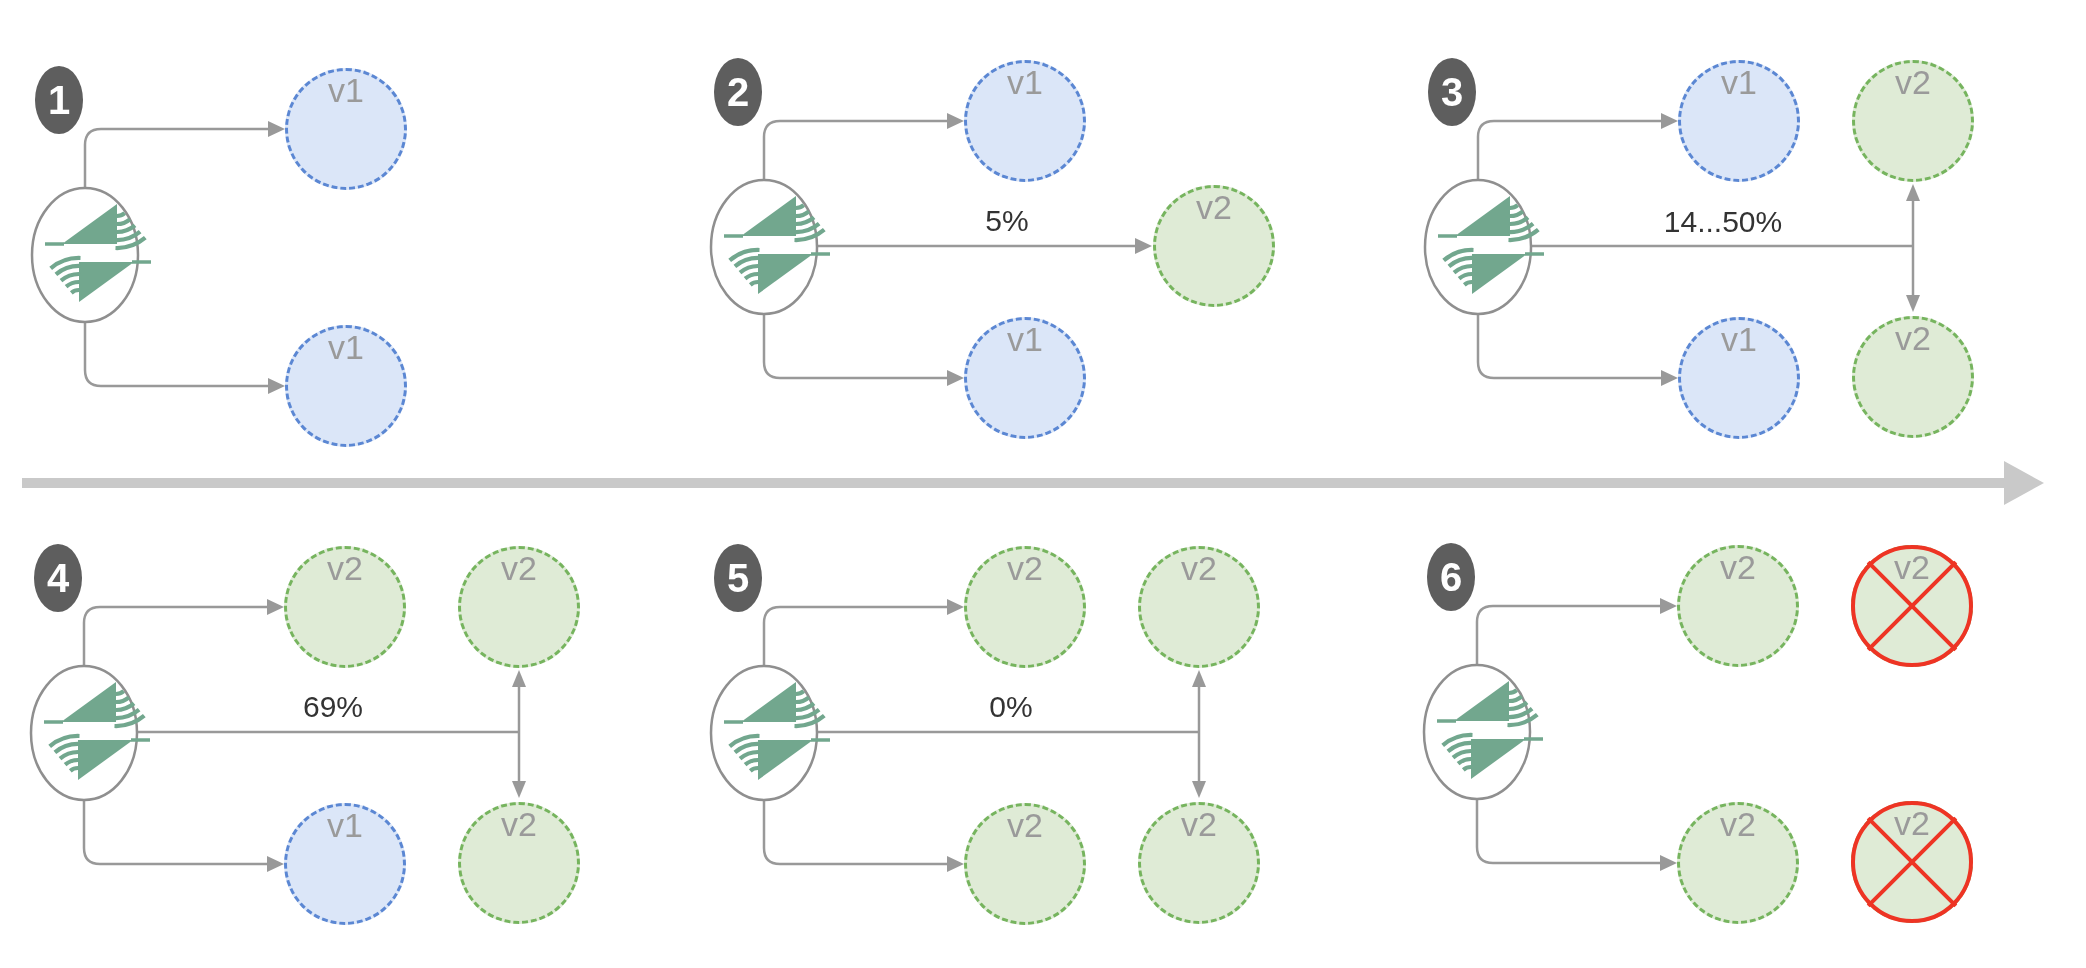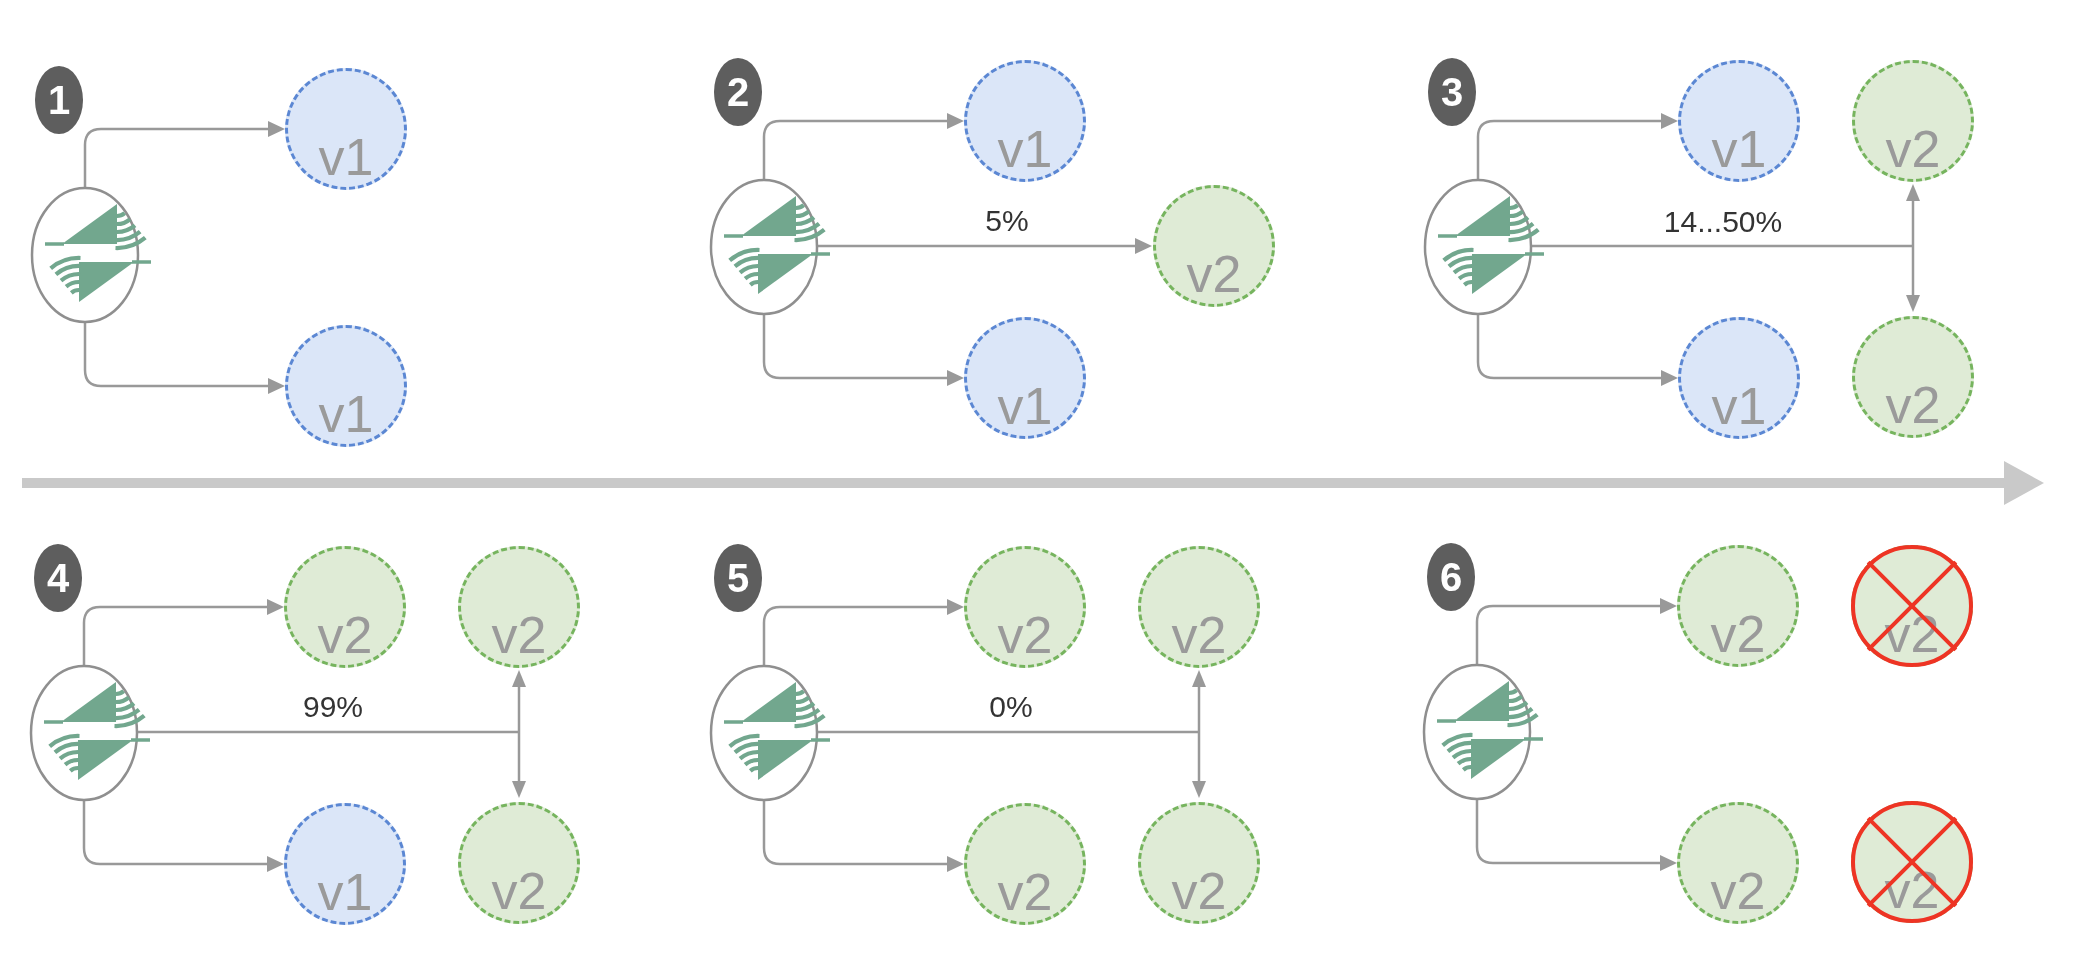--- a/index.html
+++ b/index.html
@@ -11,22 +11,22 @@
   .ah{fill:var(--arrow,#999);stroke:none;}
   .router-ellipse{fill:#fff;stroke:var(--router-stroke,#8f8f8f);stroke-width:2.5px;}
   .flag{fill:var(--icon-teal,#72a78e);}
   .flag-arc{fill:none;stroke:var(--icon-teal,#72a78e);stroke-width:4.2px;}
   .flag-tail{stroke:var(--icon-teal,#72a78e);stroke-width:3.5px;}
   .badge{position:absolute;left:35px;top:66px;width:48px;height:68px;border-radius:50%;
          background:var(--badge-bg,#5e5e5e);color:var(--badge-text,#fff);
          display:flex;align-items:center;justify-content:center;
          font-size:40px;font-weight:bold;}
   .node{position:absolute;width:122px;height:122px;border-radius:50%;box-sizing:border-box;
-        display:flex;align-items:flex-end;justify-content:center;
-        font-size:52px;color:var(--node-text,#9a9a9a);}
+        display:flex;align-items:flex-start;justify-content:center;
+        font-size:34px;color:var(--node-text,#9a9a9a);}
   .node.blue{background:var(--v1-fill,#dbe6f8);border:3px dashed var(--v1-border,#5b87d3);}
   .node.green{background:var(--v2-fill,#dfebd6);border:3px dashed var(--v2-border,#76b45e);}
   .node .ring,.node .xline{display:none;}
   .node.crossed .ring{display:block;position:absolute;inset:-3px;border-radius:50%;
         border:4px solid var(--terminated-red,#ee3424);}
   .node.crossed .xline{display:block;position:absolute;left:50%;top:50%;width:124px;height:4px;
         background:var(--terminated-red,#ee3424);}
   .node.crossed .xa{transform:translate(-50%,-50%) rotate(45deg);}
   .node.crossed .xb{transform:translate(-50%,-50%) rotate(-45deg);}
   .pct{position:absolute;transform:translate(-50%,-50%);font-size:30px;
@@ -160,21 +160,21 @@
         <use href="#elbow-bottom"></use>
         <use href="#mid-line-t"></use>
         <use href="#vert-double"></use>
       <g>
           <use href="#router"></use>
         </g>
     </svg>
     <div class="badge">
       <span>4</span>
     </div>
-    <div class="pct" style="left:334px;top:229px">99%</div>
+    <div class="pct" style="left:334px;top:229px">69%</div>
     <div style="left:285px;top:68px" class="node green">
       <span>v2</span>
     </div>
     <div style="left:459px;top:68px" class="node green">
       <span>v2</span>
     </div>
     <div style="left:285px;top:325px" class="node blue">
       <span>v1</span>
     </div>
     <div style="left:459px;top:324px" class="node green">

